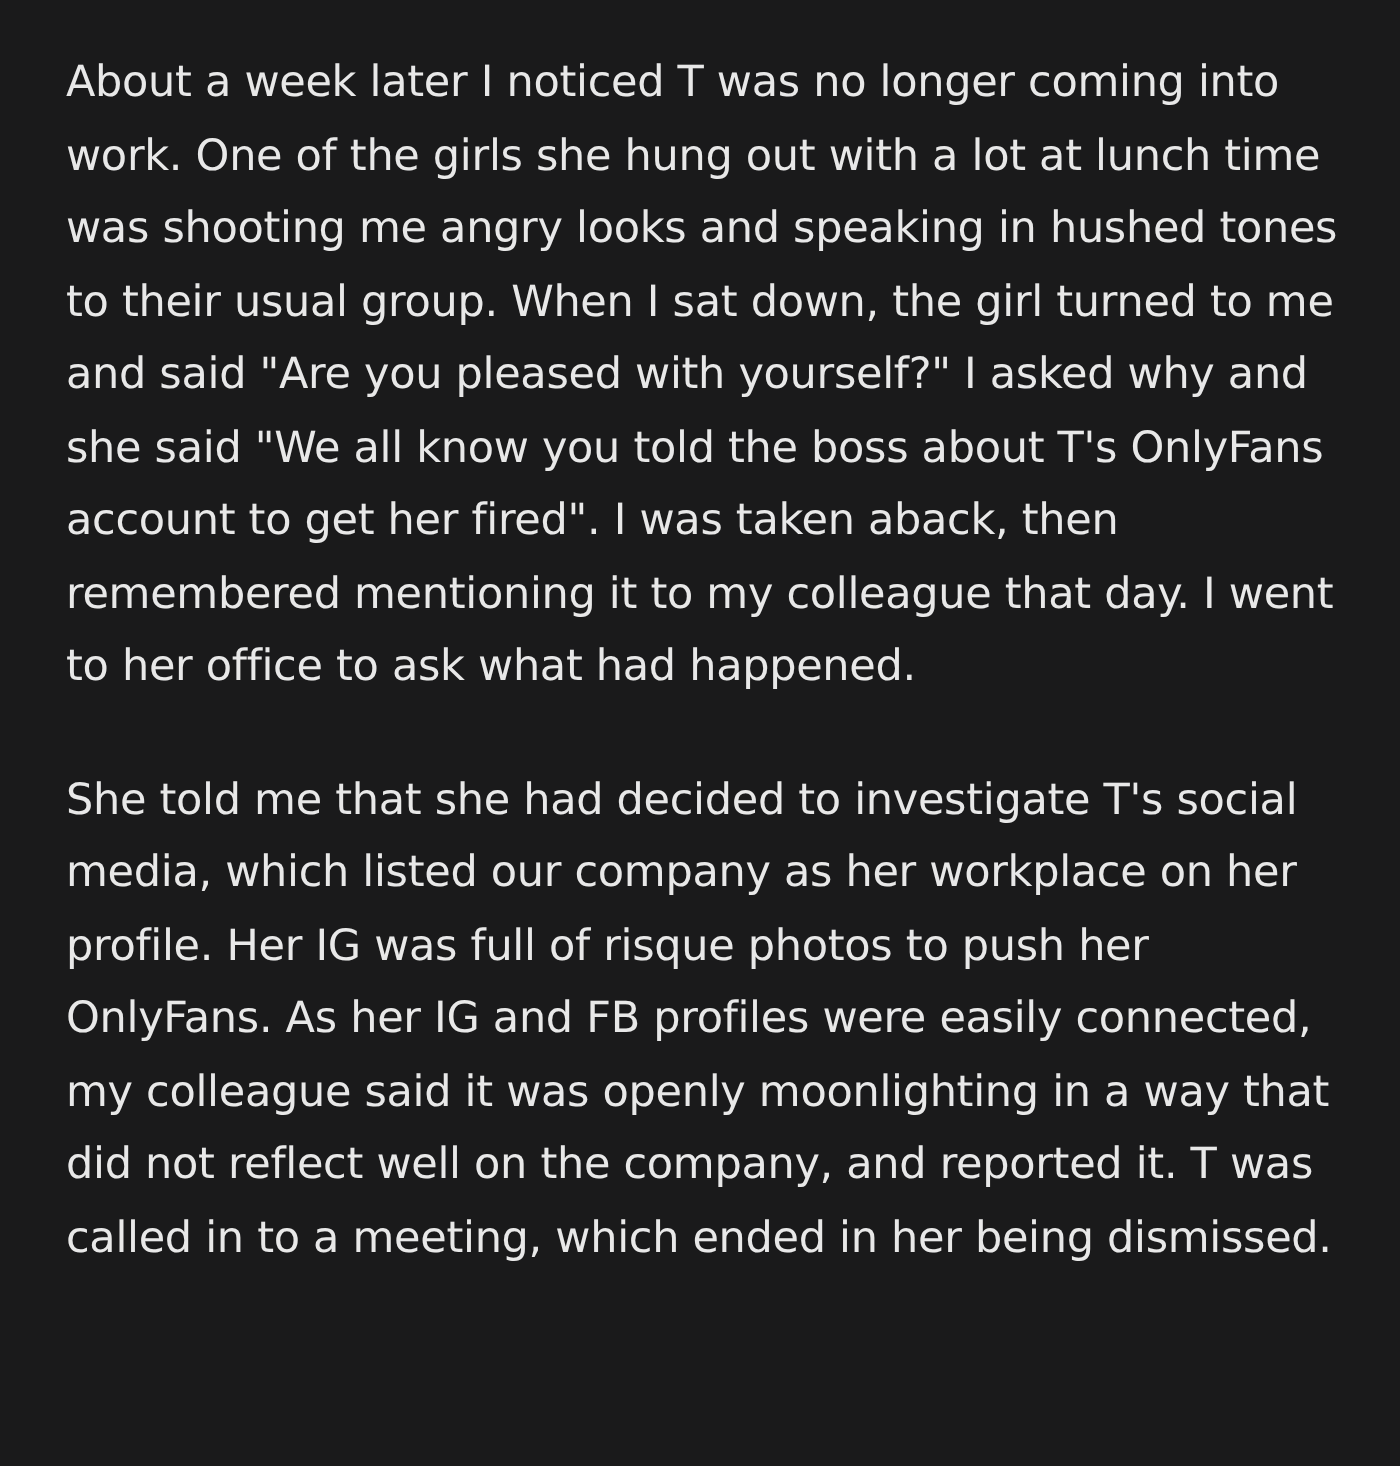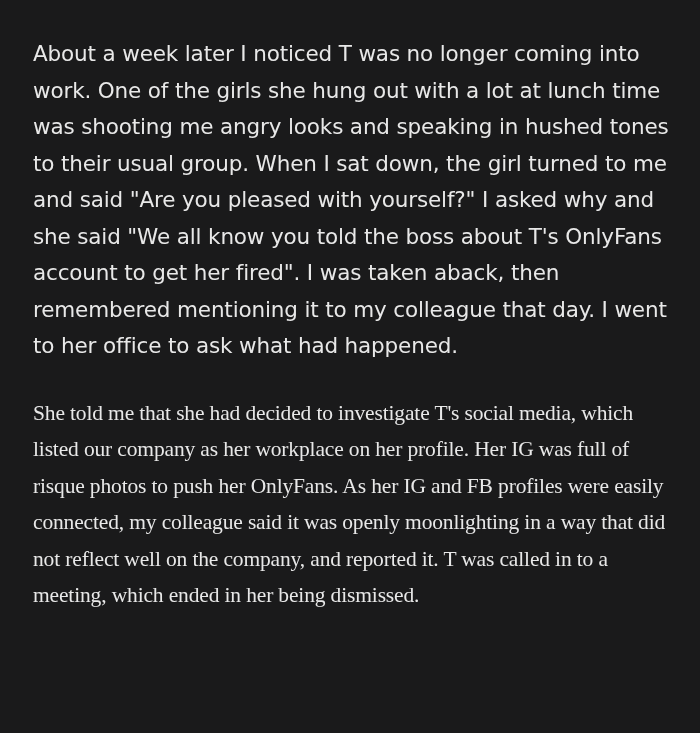--- a/index.html
+++ b/index.html
@@ -19,26 +19,25 @@
     height: 733px;
     padding: 20px 30px 0 33px;
     background: #1a1a1b;
   }
   .para {
     color: #e8e8e8;
     font-family: "DejaVu Sans", sans-serif;
     font-size: 21.5px;
     line-height: 36.5px;
     letter-spacing: -0.15px;
-    margin: 16px 0 30px 0;
+    margin: 4px 0 30px 0;
     word-spacing: 0px;
   }
   .para:last-child {
     margin-bottom: 0;
-    font-family: Liberation Serif, serif;
   }
 </style>
 </head>
 <body>
 
 <div class="post">
   <p class="para">About a week later I noticed T was no longer coming into work. One of the girls she hung out with a lot at lunch time was shooting me angry looks and speaking in hushed tones to their usual group. When I sat down, the girl turned to me and said "Are you pleased with yourself?" I asked why and she said "We all know you told the boss about T's OnlyFans account to get her fired". I was taken aback, then remembered mentioning it to my colleague that day. I went to her office to ask what had happened.</p>
   <p class="para">She told me that she had decided to investigate T's social media, which listed our company as her workplace on her profile. Her IG was full of risque photos to push her OnlyFans. As her IG and FB profiles were easily connected, my colleague said it was openly moonlighting in a way that did not reflect well on the company, and reported it. T was called in to a meeting, which ended in her being dismissed.</p>
 </div>
 

